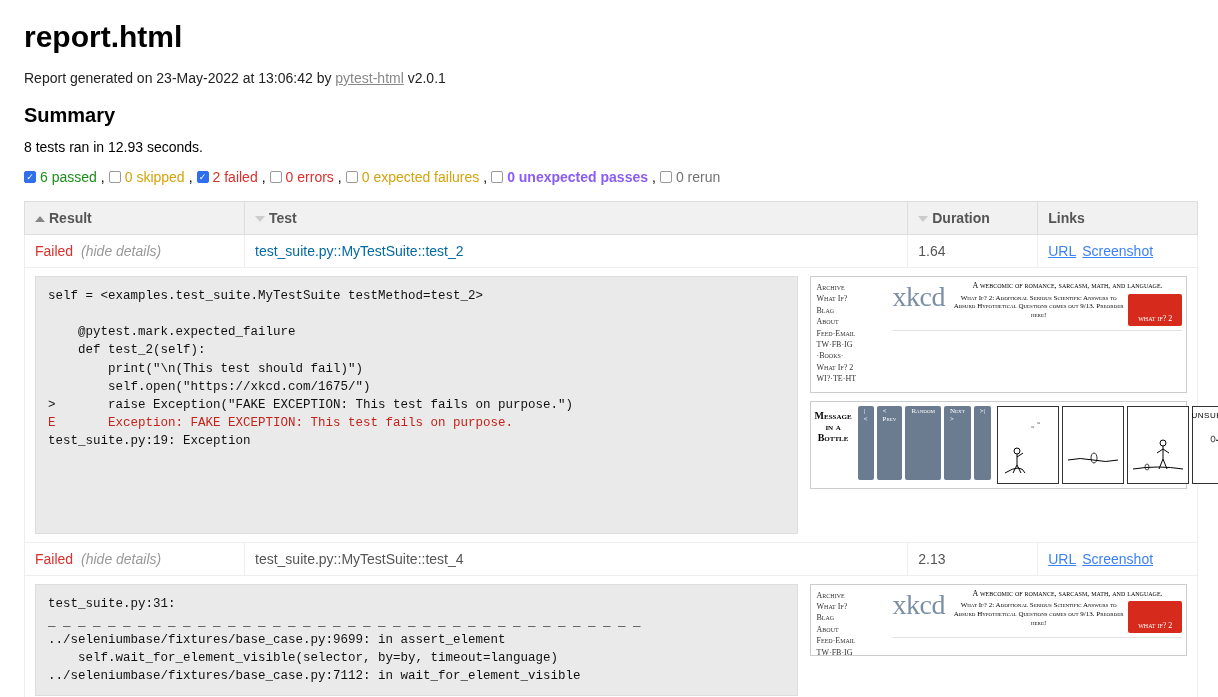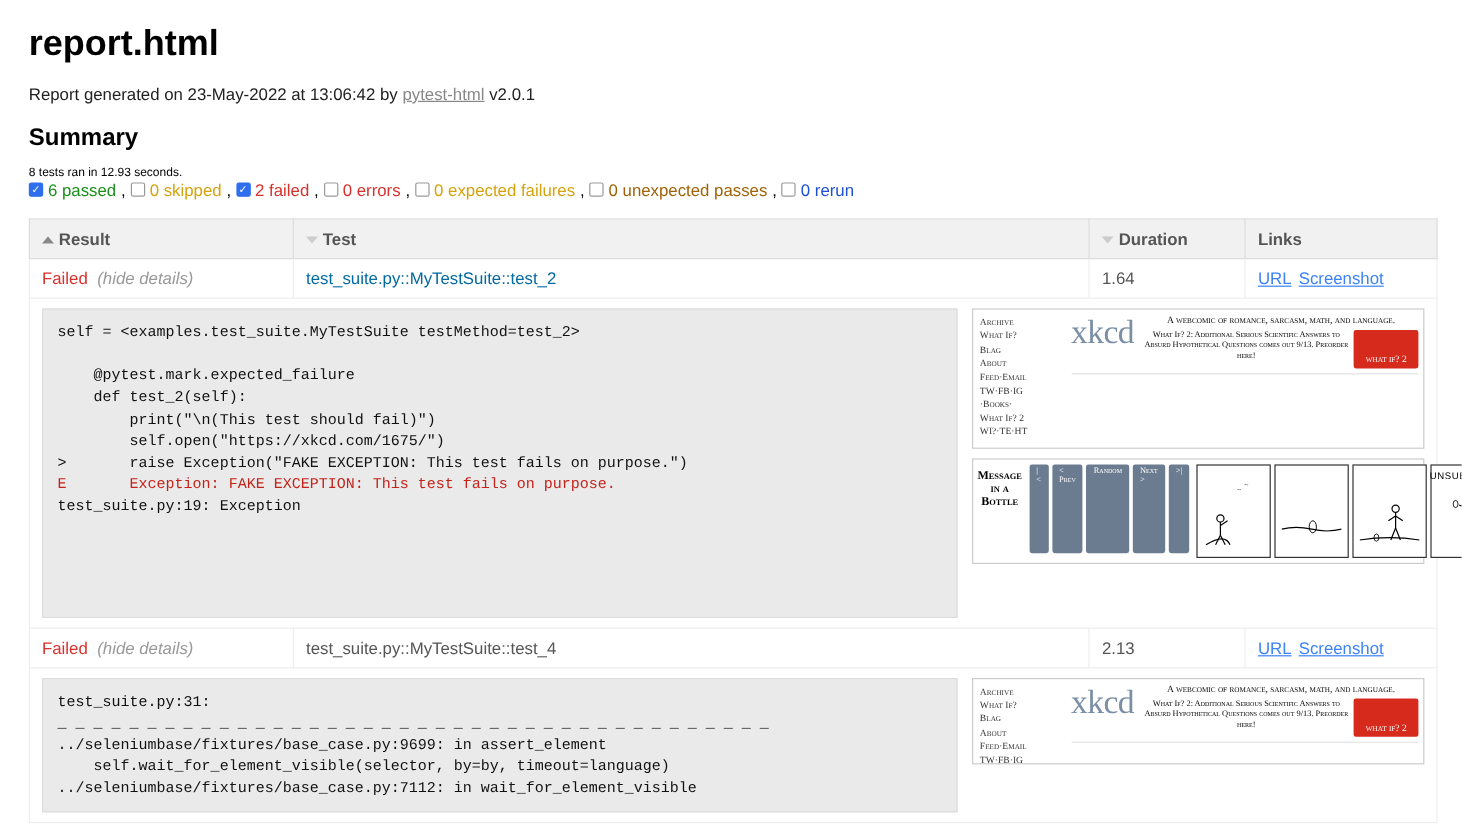--- a/index.html
+++ b/index.html
@@ -1,32 +1,32 @@
 <!DOCTYPE html>
 <html><head>
 <meta charset="utf-8">
 <style>
 * { box-sizing: border-box; margin: 0; padding: 0; }
 body { font-family: -apple-system, BlinkMacSystemFont, "Segoe UI", Helvetica, Arial, sans-serif; background: #fff; color: #000; padding: 20px 24px; }
 h1 { font-size: 30px; font-weight: bold; margin-bottom: 16px; }
 .meta { font-size: 14px; margin-bottom: 18px; color: #222; }
 .meta a { color: #888; text-decoration: underline; }
 h2 { font-size: 20px; font-weight: bold; margin-bottom: 12px; }
-.ran { font-size: 10px; }
+.ran { font-size: 14px; margin-bottom: 14px; }
 .filters { font-size: 14px; margin-bottom: 16px; display: flex; flex-wrap: wrap; gap: 4px; align-items: center; }
 .filter-item { display: inline-flex; align-items: center; gap: 4px; }
 .cb { width: 12px; height: 12px; border: 1px solid #999; border-radius: 2px; display: inline-flex; align-items: center; justify-content: center; font-size: 9px; background: #fff; }
 .cb.checked { background: #2f6fed; border-color: #2f6fed; color: #fff; }
 .passed { color: #1a8f1a; }
 .skipped { color: #d4a30d; }
 .failed { color: #d9302c; }
 .errors { color: #d9302c; }
 .expected { color: #d4a30d; }
-.unexpected { color: #a16207; }
-.rerun { color: #1d4ed8; }
+.unexpected { color: #8b5cf6; font-weight: bold; }
+.rerun { color: #737373; }
 table.results { width: 100%; border-collapse: collapse; font-size: 14px; }
 table.results th { background: #f1f1f1; border: 1px solid #ddd; text-align: left; padding: 8px 10px; color: #555; font-weight: 600; margin-top: 47px; }
 table.results td { border: 1px solid #eee; padding: 8px 10px; vertical-align: top; }
 .sort-icon { display: inline-block; width: 0; height: 0; border-left: 5px solid transparent; border-right: 5px solid transparent; margin-right: 4px; vertical-align: middle; }
 .sort-up { border-bottom: 6px solid #888; }
 .sort-inactive { border-top: 6px solid #ccc; }
 .result-cell .status { color: #d9302c; font-weight: 500; }
 .hide-details { color: #999; font-style: italic; margin-left: 4px; }
 td.links a { color: #3b82f6; text-decoration: underline; margin-right: 6px; }
 .detail-row td { padding: 0; }

